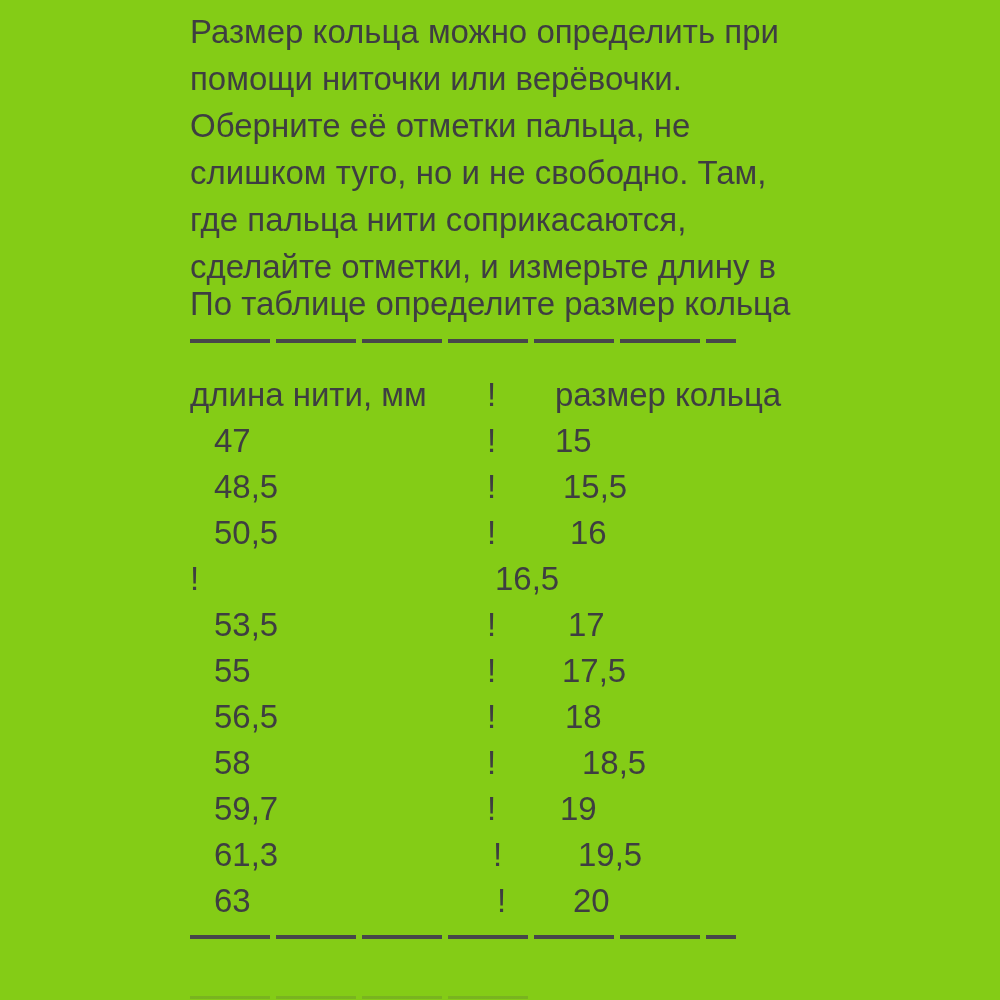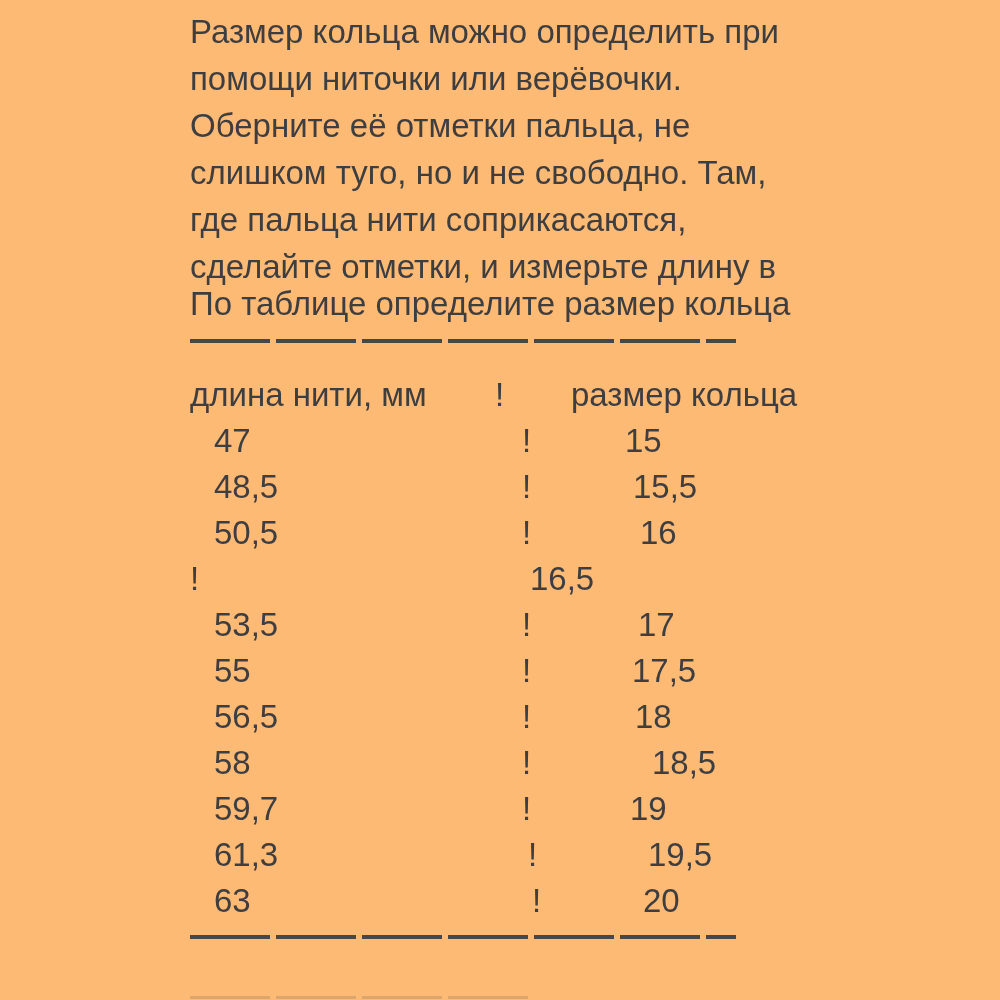--- a/index.html
+++ b/index.html
@@ -7,21 +7,21 @@
     padding: 0;
     width: 1000px;
     height: 1000px;
     background: #fcfcfb;
     overflow: hidden;
     font-family: "Liberation Sans", "DejaVu Sans", sans-serif;
   }
   .page {
     position: absolute;
     inset: 0;
-    background: #fdba74;
+    background: #84cc16;
   }
   .doc {
     position: absolute;
     left: 190px;
     top: 8px;
     width: 620px;
     color: #3e3e41;
   }
   .para-line {
     font-size: 33px;
@@ -48,26 +48,24 @@
   .table-header, .row {
     display: grid;
     grid-template-columns: 297px 68px 1fr;
     font-size: 33px;
     white-space: nowrap;
   }
   .table-header {
     margin-top: 28px;
     line-height: 47px;
     height: 47px;
-    gap: 8px;
   }
   .row {
     line-height: 46px;
     height: 46px;
-    gap: 35px;
   }
   .row .c1 { padding-left: 24px; }
   .c1, .c2, .sep { color: #3e3e41; }
   
   .rows .row:nth-child(2)  .c2 { padding-left: 8px; }
   .rows .row:nth-child(3)  .c2 { padding-left: 15px; }
   .rows .row:nth-child(4)  .c2 { padding-left: 8px; }
   .rows .row:nth-child(5)  .c2 { padding-left: 13px; }
   .rows .row:nth-child(6)  .c2 { padding-left: 7px; }
   .rows .row:nth-child(7)  .c2 { padding-left: 10px; }

